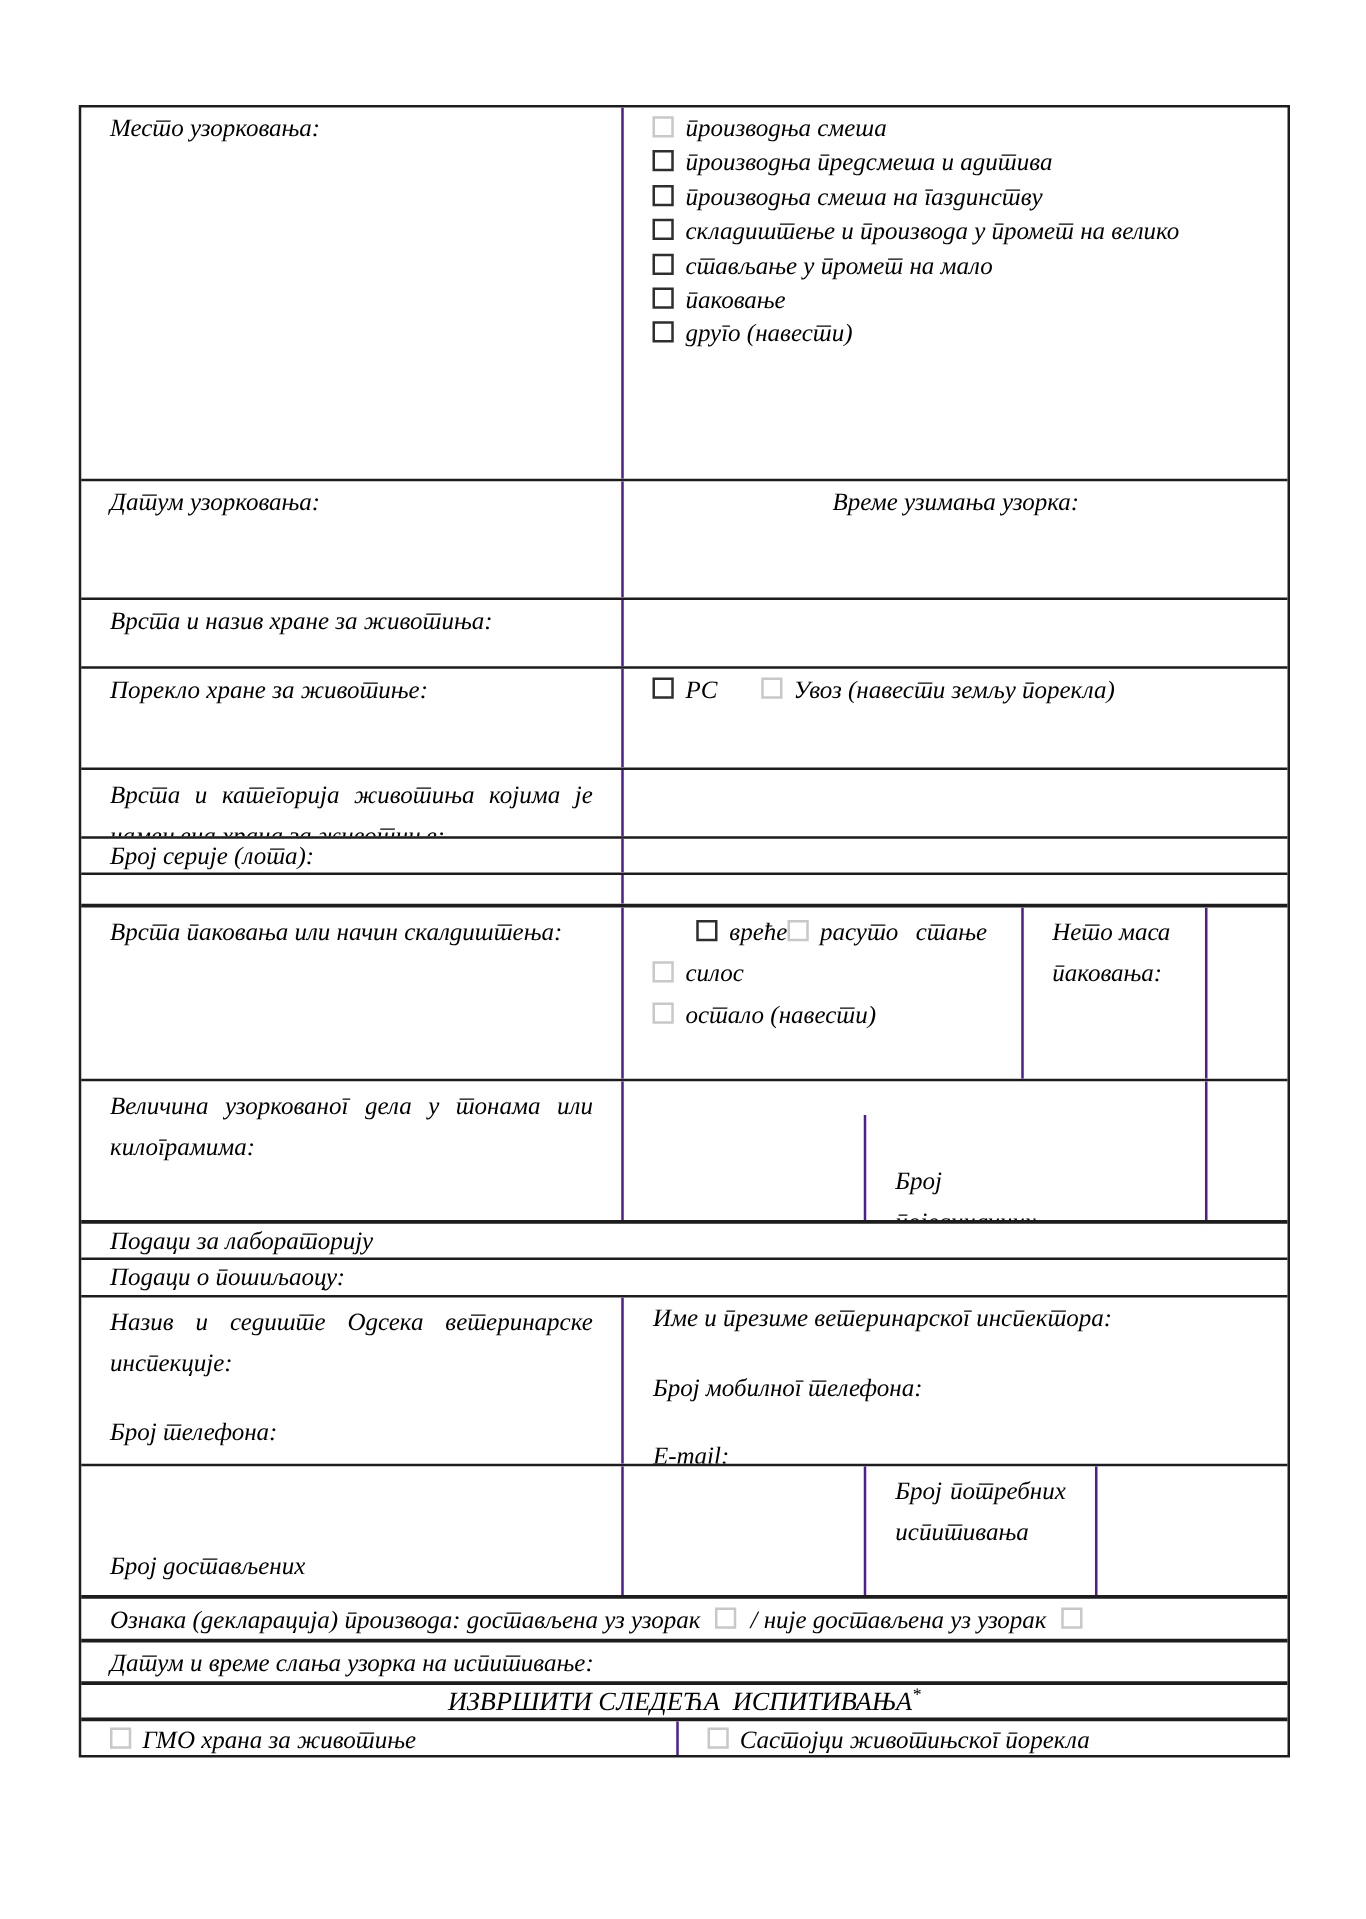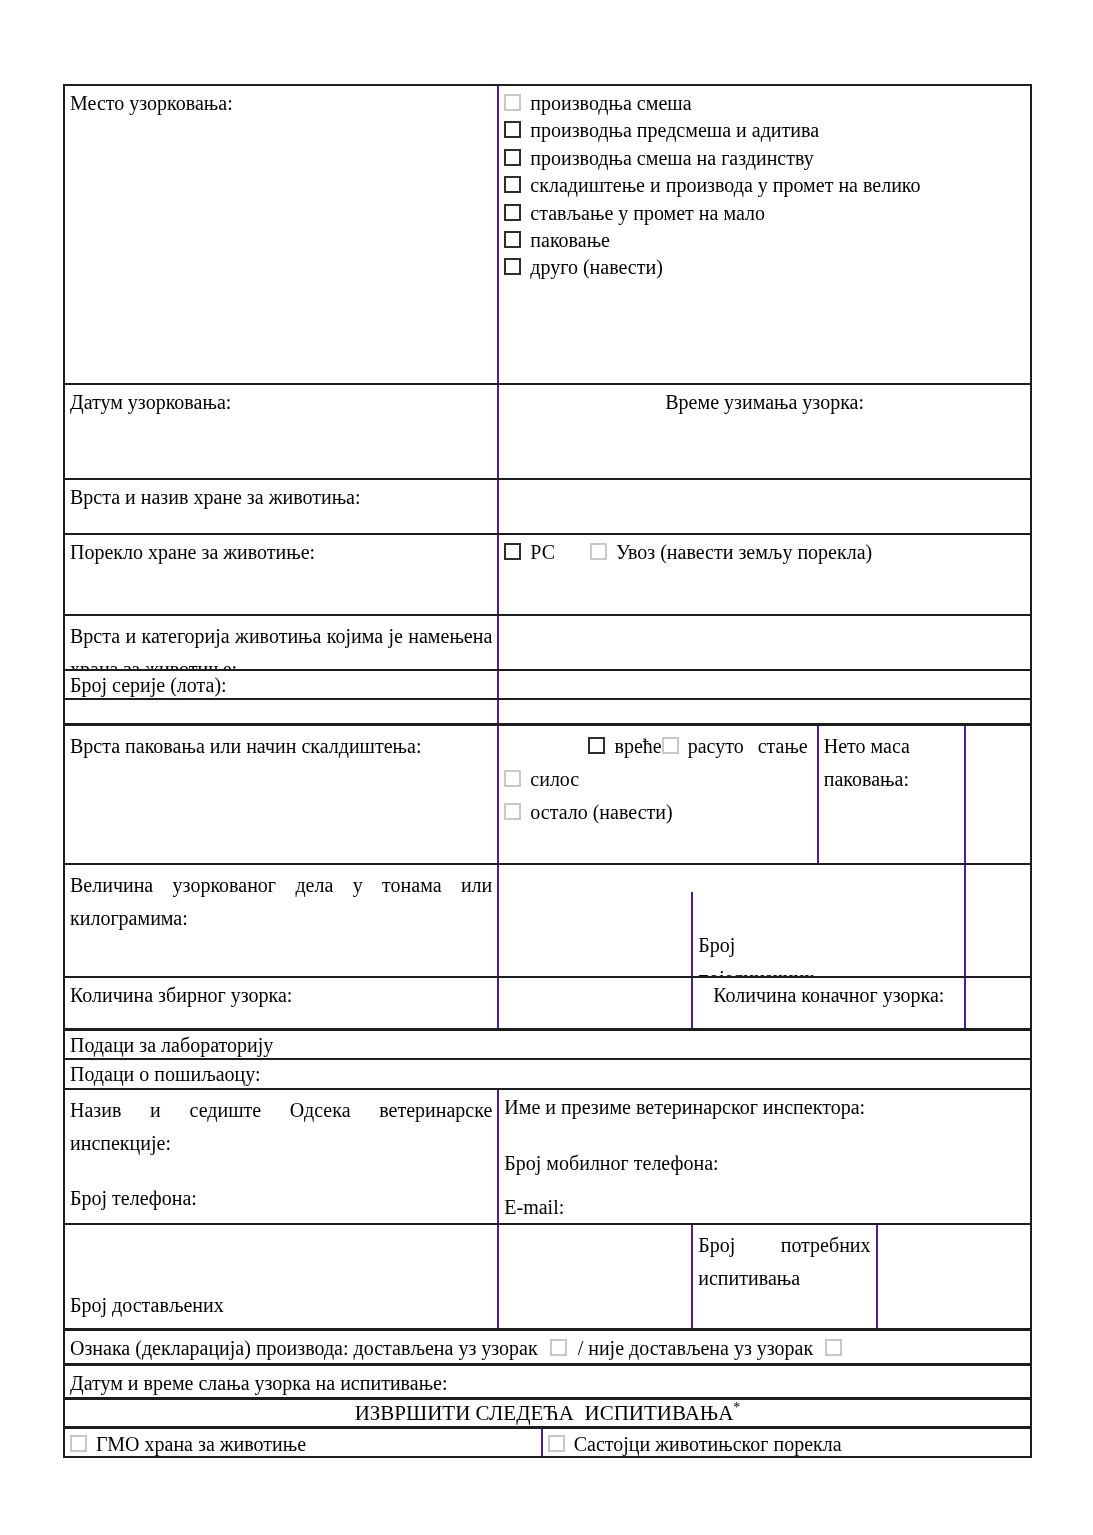--- a/index.html
+++ b/index.html
@@ -2,21 +2,21 @@
 <html lang="sr"><head>
 <meta charset="utf-8">
 <style>
   html,body{margin:0;padding:0;background:#ffffff;}
   .page{position:relative;width:1093px;height:1535px;background:#ffffff;
         font-family:"Liberation Serif","DejaVu Serif",serif;color:#000;font-size:20px;}
   .tbl{position:absolute;left:63px;top:84px;width:969px;border:2px solid #1d1d1d;box-sizing:border-box;}
   .row{display:flex;box-sizing:border-box;border-top:2px solid #1d1d1d;overflow:hidden;}
   .row:first-child{border-top:none;}
   .row.thick{border-top-width:3px;}
-  .cell{box-sizing:border-box;padding:4px 5px;overflow:hidden;}
+  .cell{box-sizing:border-box;padding:4px 23px;overflow:hidden;font-style:italic;}
   .cell + .cell{border-left:2px solid #4c1d95;}
   
   .wA{width:44.8%}.wB{width:55.2%}
   .w33{width:33.1%}.w15{width:15.3%}.w7{width:6.8%}
   .w20{width:20.1%}.w28{width:28.3%}
   .w19{width:19.1%}.w16{width:16%}
   .wHL{width:49.3%}.wHR{width:50.7%}
   
   .hr1{height:297px}.hr2{height:95px}.hr3{height:55px}.hr4{height:81px}.hr5{height:55px}
   .hr6{height:29px}.hr7{height:25px}.hr8{height:140px}.hr9{height:113px}.hr10{height:52px}
@@ -129,30 +129,20 @@
       </div>
       <div class="cell w20"></div>
       <div class="cell w28 lh33 prelines">
         <span class="prelines">Број
 појединачних
 узорака:</span>
       </div>
       <div class="cell w7"></div>
     </div>
 
-    <div class="row hr10">
-      <div class="cell wA lh26">
-        <span>Количина збирног узорка:</span>
-      </div>
-      <div class="cell w20"></div>
-      <div class="cell w28 lh26 center">
-        <span>Количина коначног узорка:</span>
-      </div>
-      <div class="cell w7"></div>
-    </div>
 
     <div class="row hr11 thick">
       <div class="cell lh26" style="width:100%;padding-top:1px">
         <span>Подаци за лабораторију</span>
       </div>
     </div>
 
     <div class="row hr12">
       <div class="cell lh26" style="width:100%;padding-top:1px">
         <span>Подаци о пошиљаоцу:</span>
@@ -160,21 +150,21 @@
     </div>
 
     <div class="row hr13">
       <div class="cell wA lh33">
         <div class="just">Назив и седиште Одсека ветеринарске инспекције:</div>
         <div style="margin-top:22px">Број телефона:</div>
       </div>
       <div class="cell wB lh27">
         <div>Име и презиме ветеринарског инспектора:</div>
         <div style="margin-top:29px">Број мобилног телефона:</div>
-        <div style="margin-top:16px">E-mail:</div>
+        <div style="margin-top:26px">E-mail:</div>
       </div>
     </div>
 
     <div class="row hr14">
       <div class="cell wA lh33 prelines">
         <span class="prelines">Број достављених
 узорака за
 испитивање:</span>
       </div>
       <div class="cell w20"></div>

